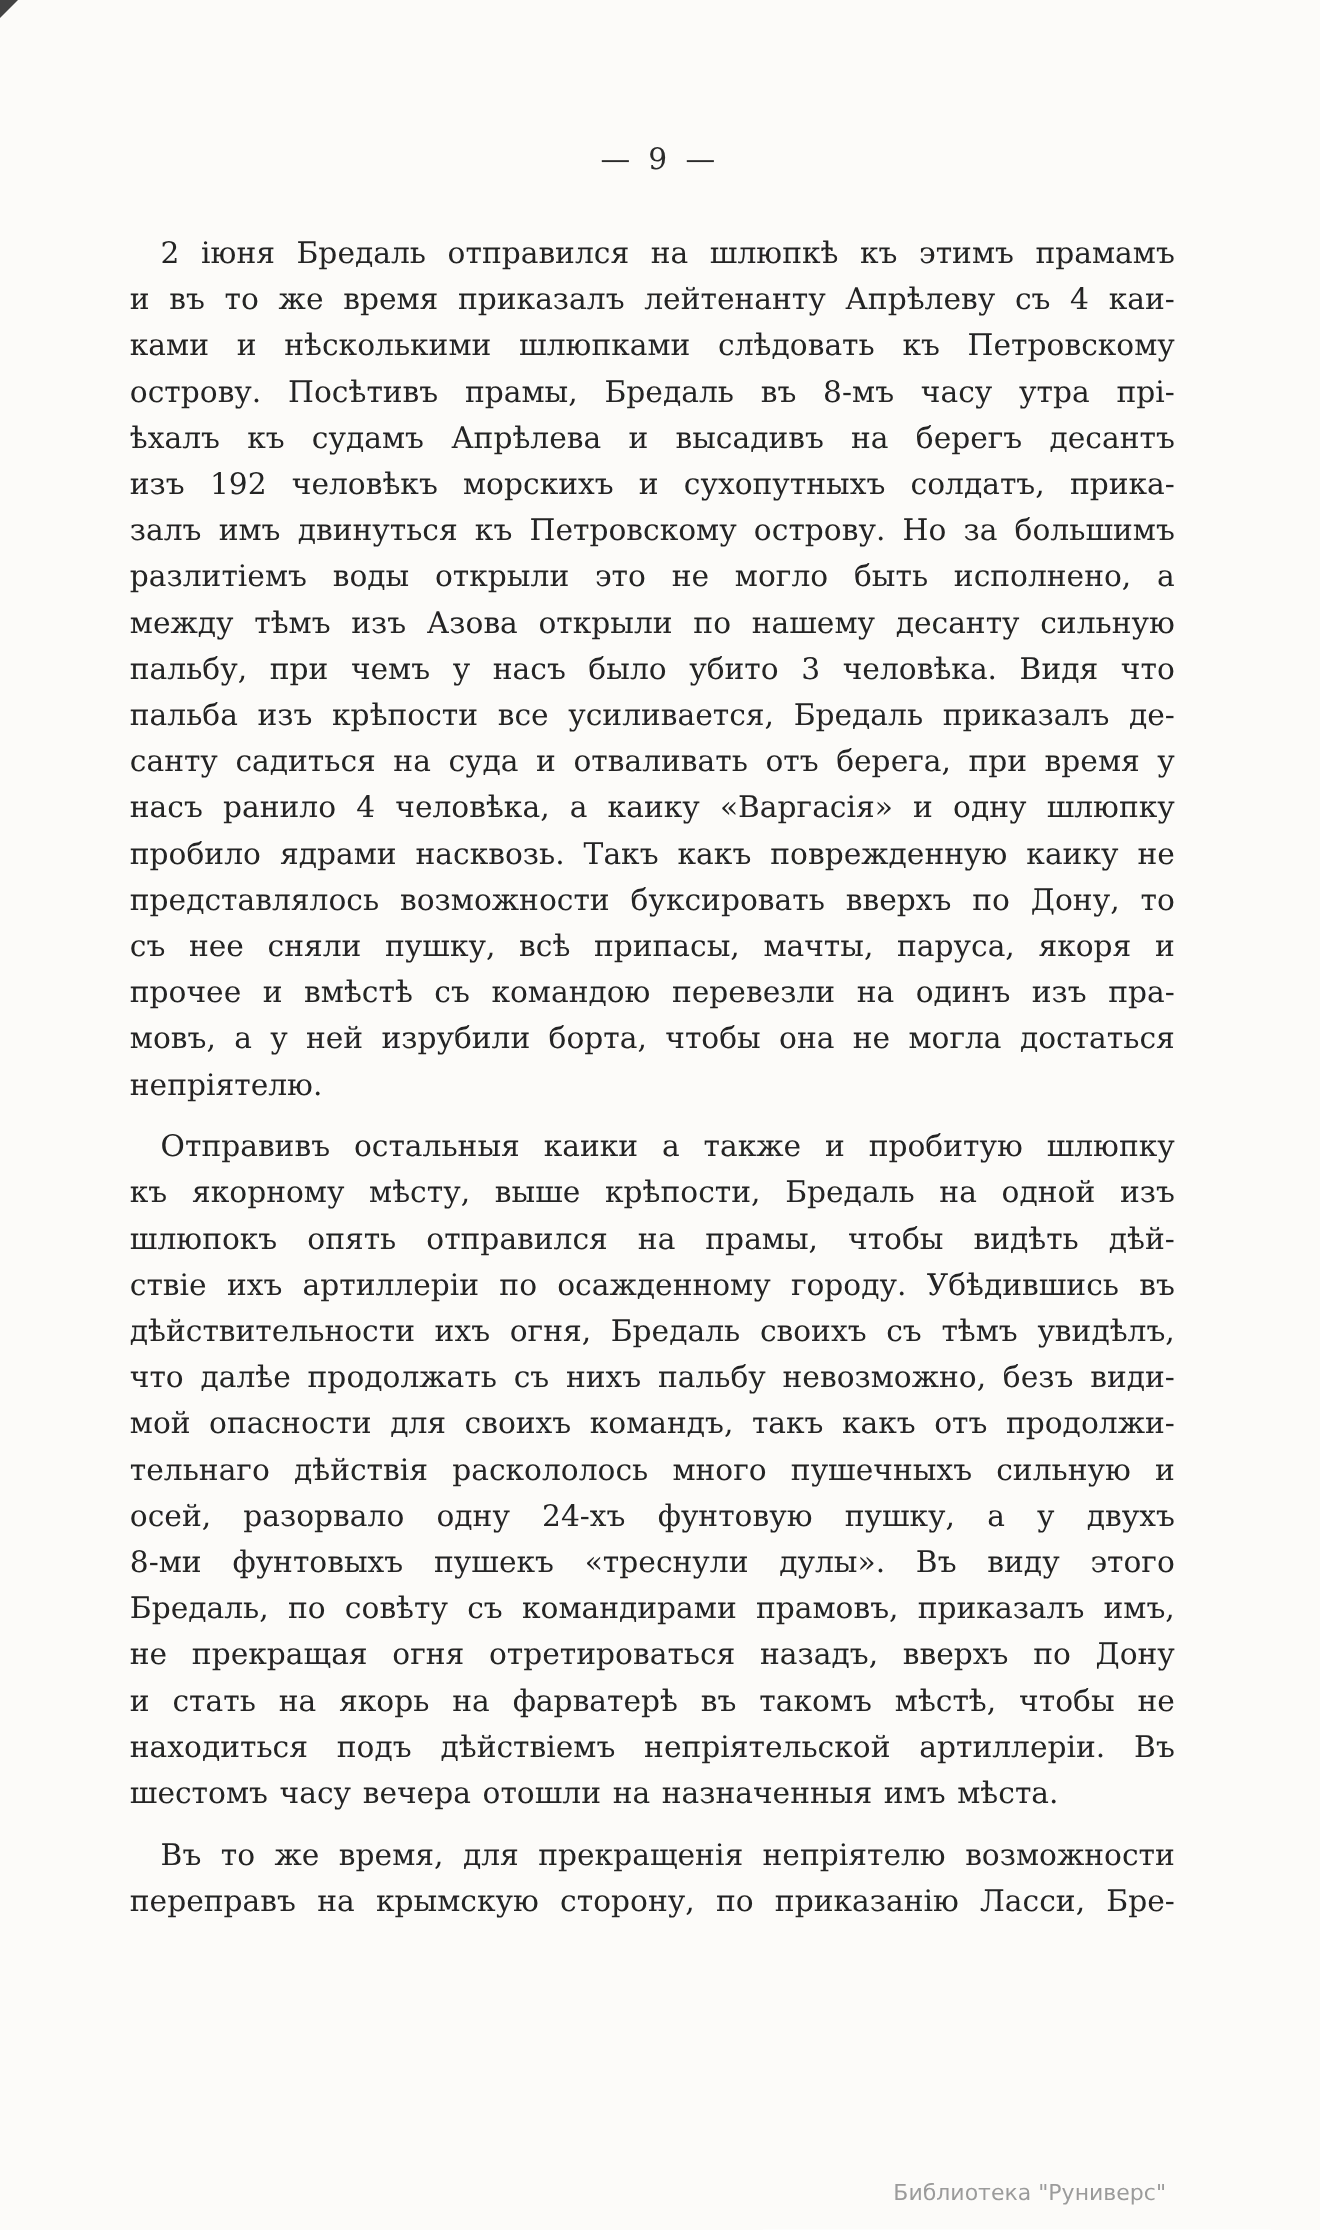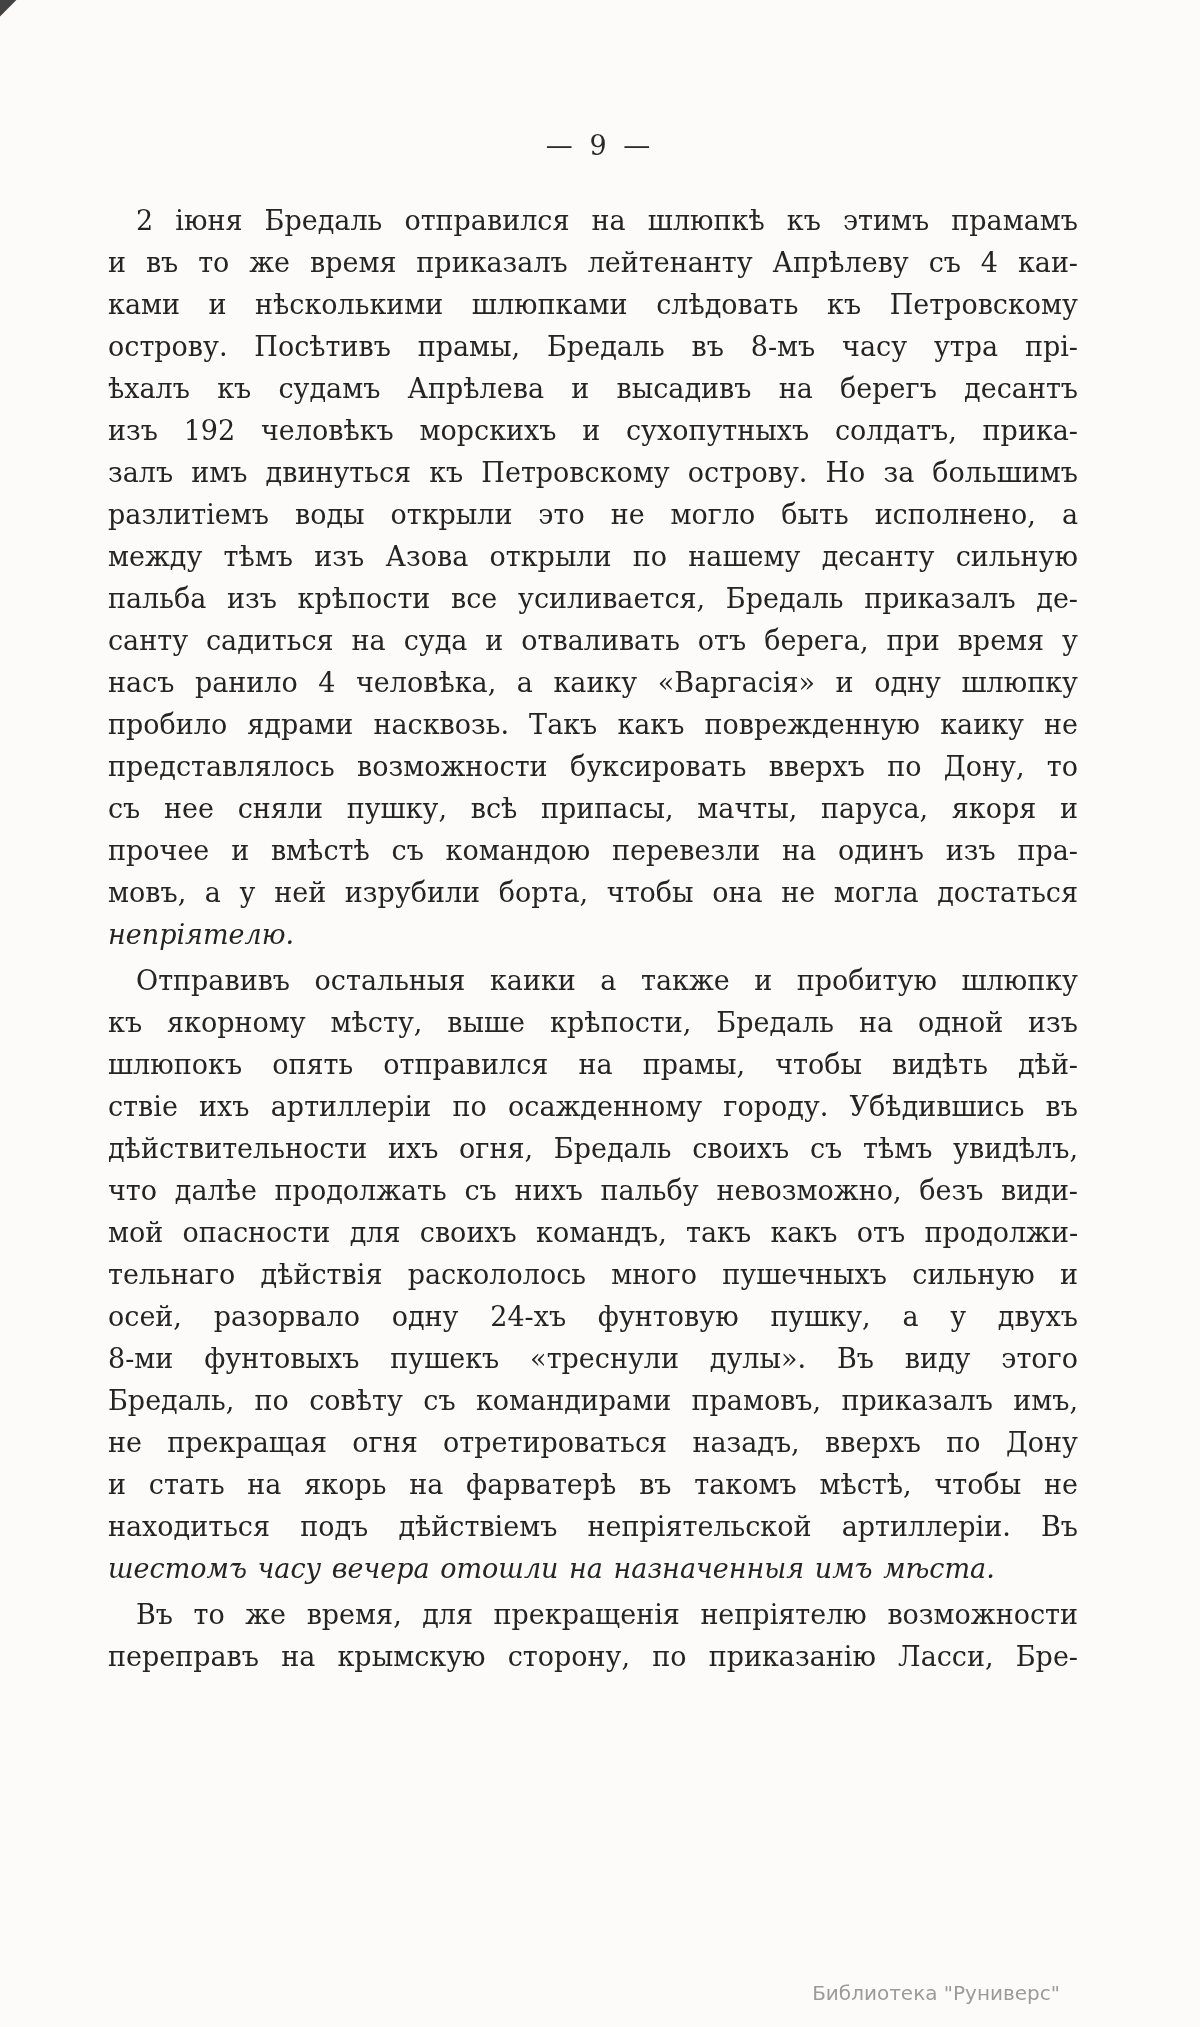--- a/index.html
+++ b/index.html
@@ -40,29 +40,29 @@
   .text-block {
     position: absolute;
     top: 196px;
     left: 104px;
     width: 978px;
     font-size: 27px;
     line-height: 42px;
     word-spacing: 2px;
   }
 
-  .paragraph { margin: 4px; }
+  .paragraph { margin: 14px; }
 
   .line {
     text-align: justify;
     text-align-last: justify;
     white-space: normal;
   }
   .line.first { text-indent: 28px; }
-  .line.lastline { text-align-last: left; font-style: italic; }
+  .line.lastline { text-align-last: left; }
 
   .footer {
     position: absolute;
     right: 140px;
     bottom: 22px;
     font-family: "DejaVu Sans", sans-serif;
     font-size: 20px;
     color: #9b9b9b;
   }
 </style>
@@ -76,20 +76,21 @@
       <div class="paragraph">
         <div class="line first">2 іюня Бредаль отправился на шлюпкѣ къ этимъ прамамъ</div>
         <div class="line">и въ то же время приказалъ лейтенанту Апрѣлеву съ 4 каи-</div>
         <div class="line">ками и нѣсколькими шлюпками слѣдовать къ Петровскому</div>
         <div class="line">острову. Посѣтивъ прамы, Бредаль въ 8-мъ часу утра прі-</div>
         <div class="line">ѣхалъ къ судамъ Апрѣлева и высадивъ на берегъ десантъ</div>
         <div class="line">изъ 192 человѣкъ морскихъ и сухопутныхъ солдатъ, прика-</div>
         <div class="line">залъ имъ двинуться къ Петровскому острову. Но за большимъ</div>
         <div class="line">разлитіемъ воды открыли это не могло быть исполнено, а</div>
         <div class="line">между тѣмъ изъ Азова открыли по нашему десанту сильную</div>
+        <div class="line">пальбу, при чемъ у насъ было убито 3 человѣка. Видя что</div>
         <div class="line">пальба изъ крѣпости все усиливается, Бредаль приказалъ де-</div>
         <div class="line">санту садиться на суда и отваливать отъ берега, при время у</div>
         <div class="line">насъ ранило 4 человѣка, а каику «Варгасія» и одну шлюпку</div>
         <div class="line">пробило ядрами насквозь. Такъ какъ поврежденную каику не</div>
         <div class="line">представлялось возможности буксировать вверхъ по Дону, то</div>
         <div class="line">съ нее сняли пушку, всѣ припасы, мачты, паруса, якоря и</div>
         <div class="line">прочее и вмѣстѣ съ командою перевезли на одинъ изъ пра-</div>
         <div class="line">мовъ, а у ней изрубили борта, чтобы она не могла достаться</div>
         <div class="line lastline">непріятелю.</div>
       </div>

